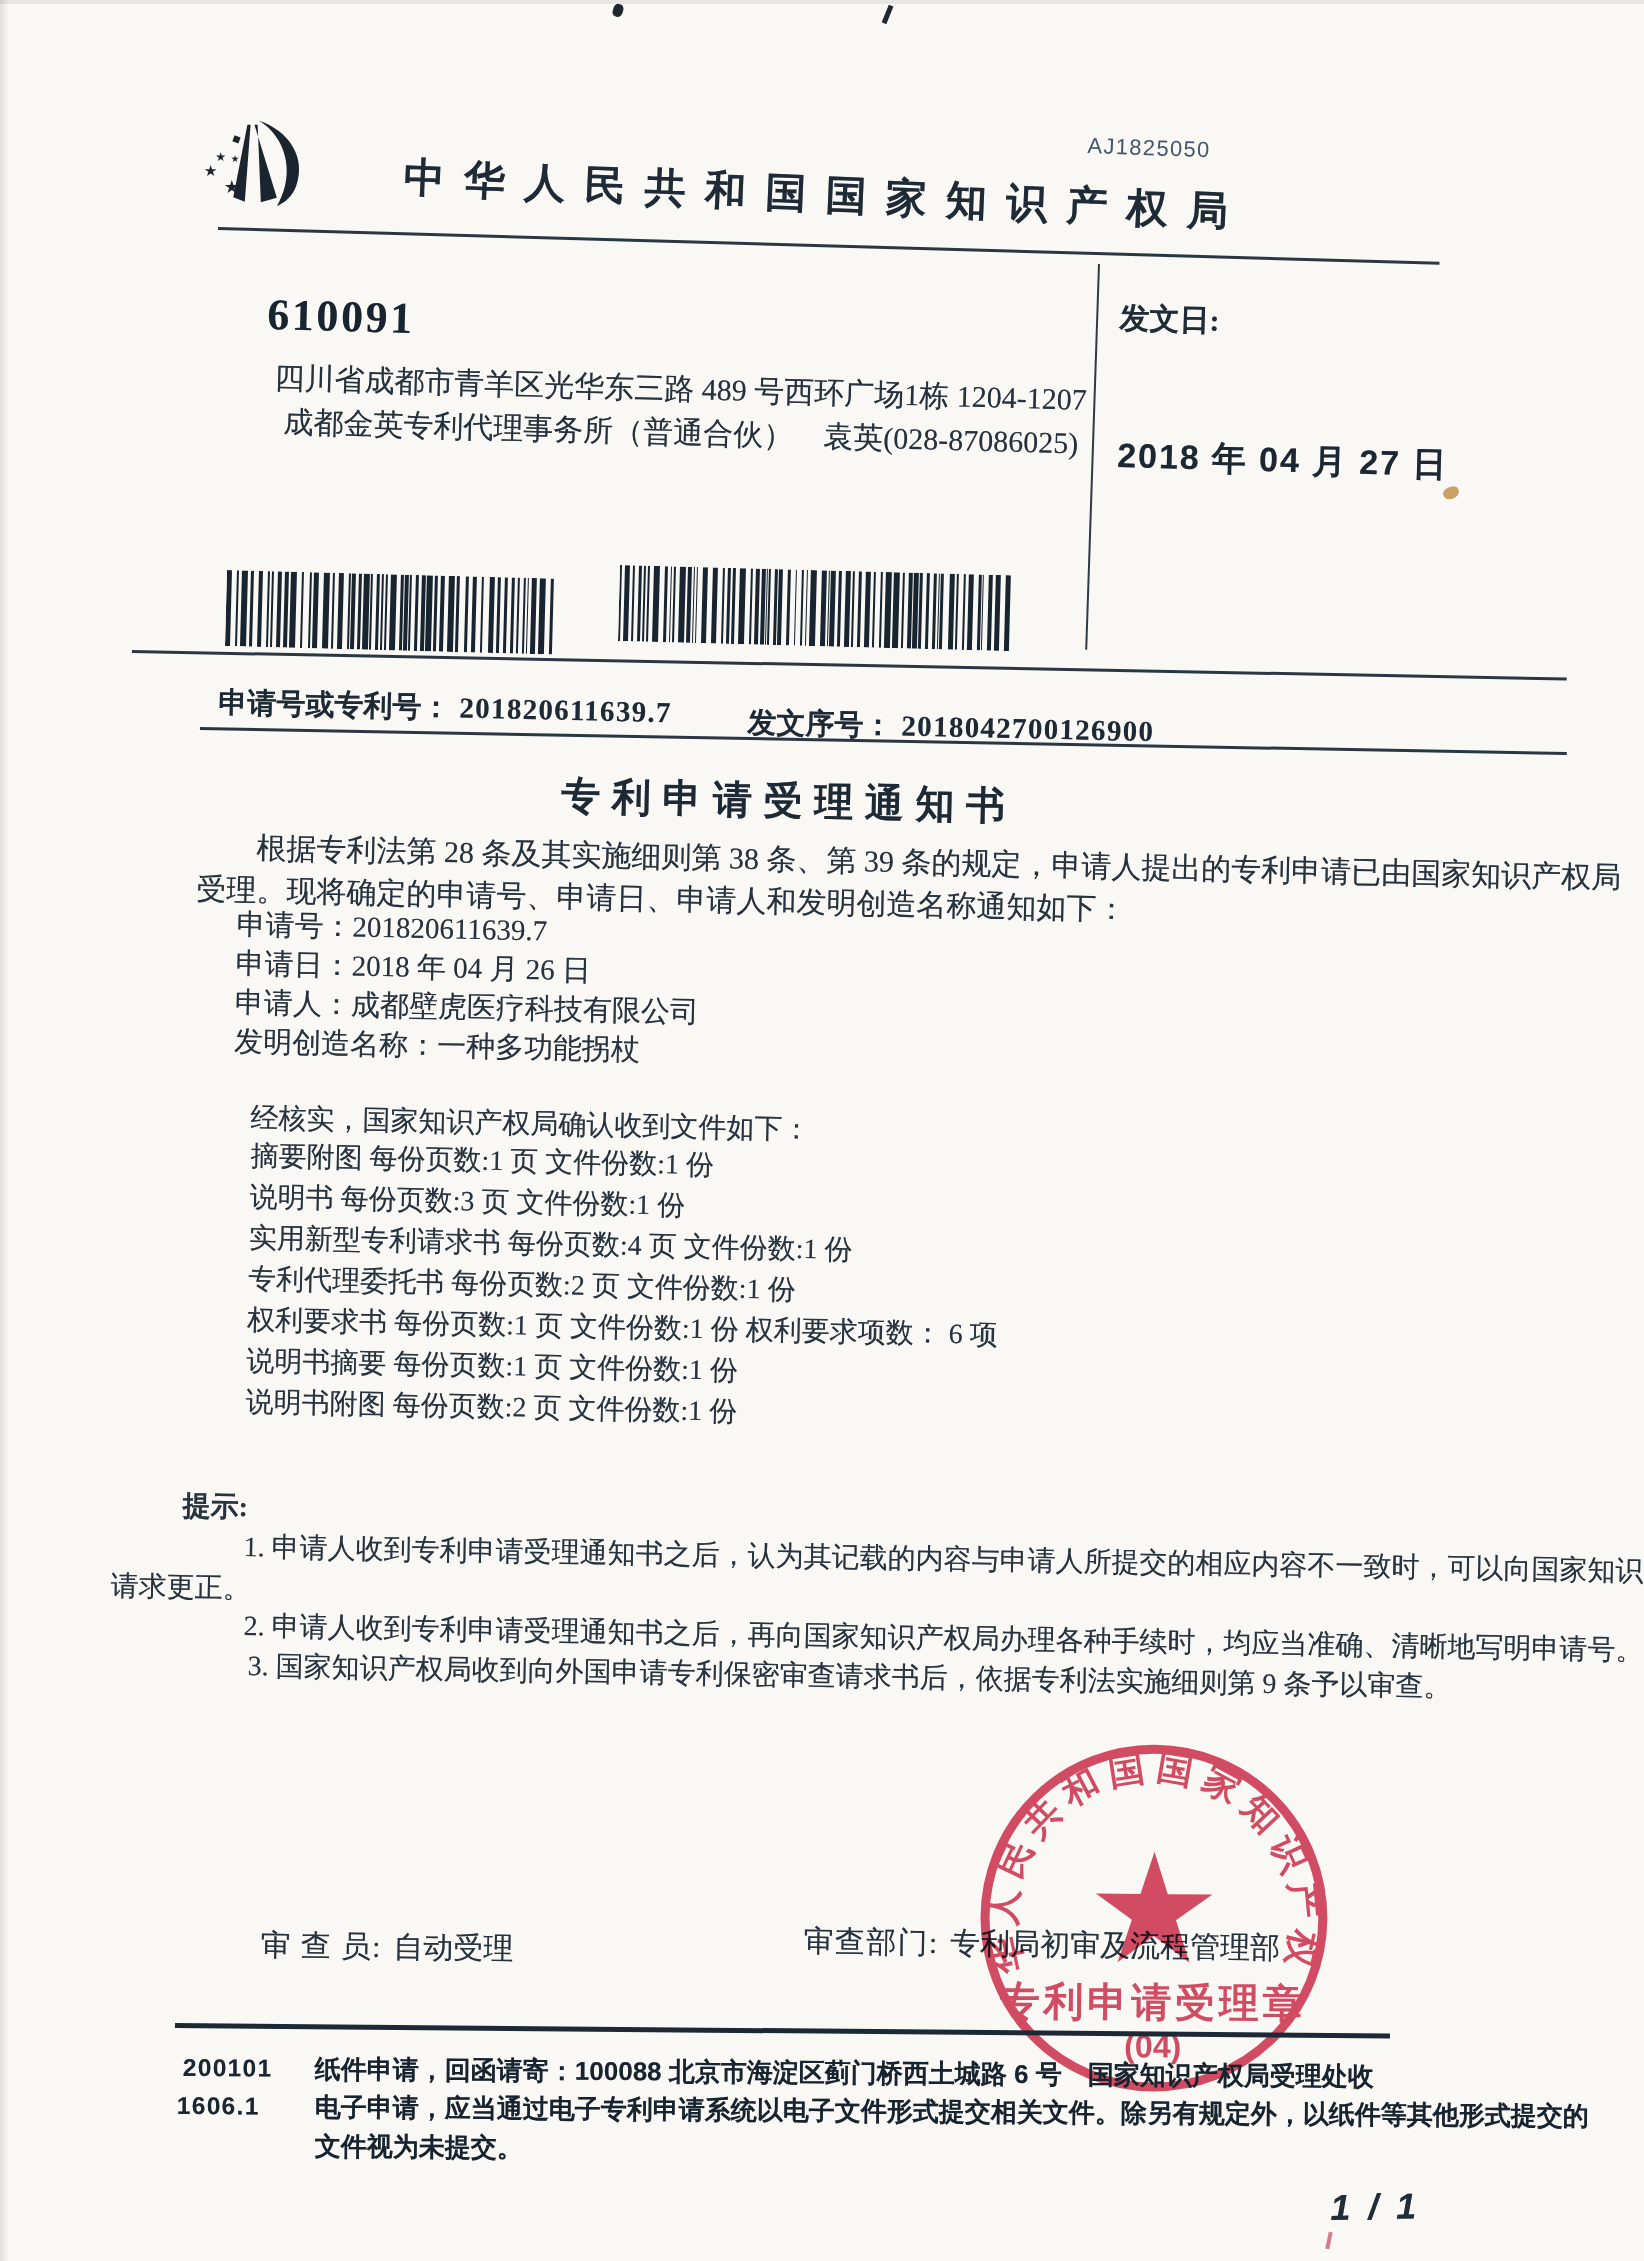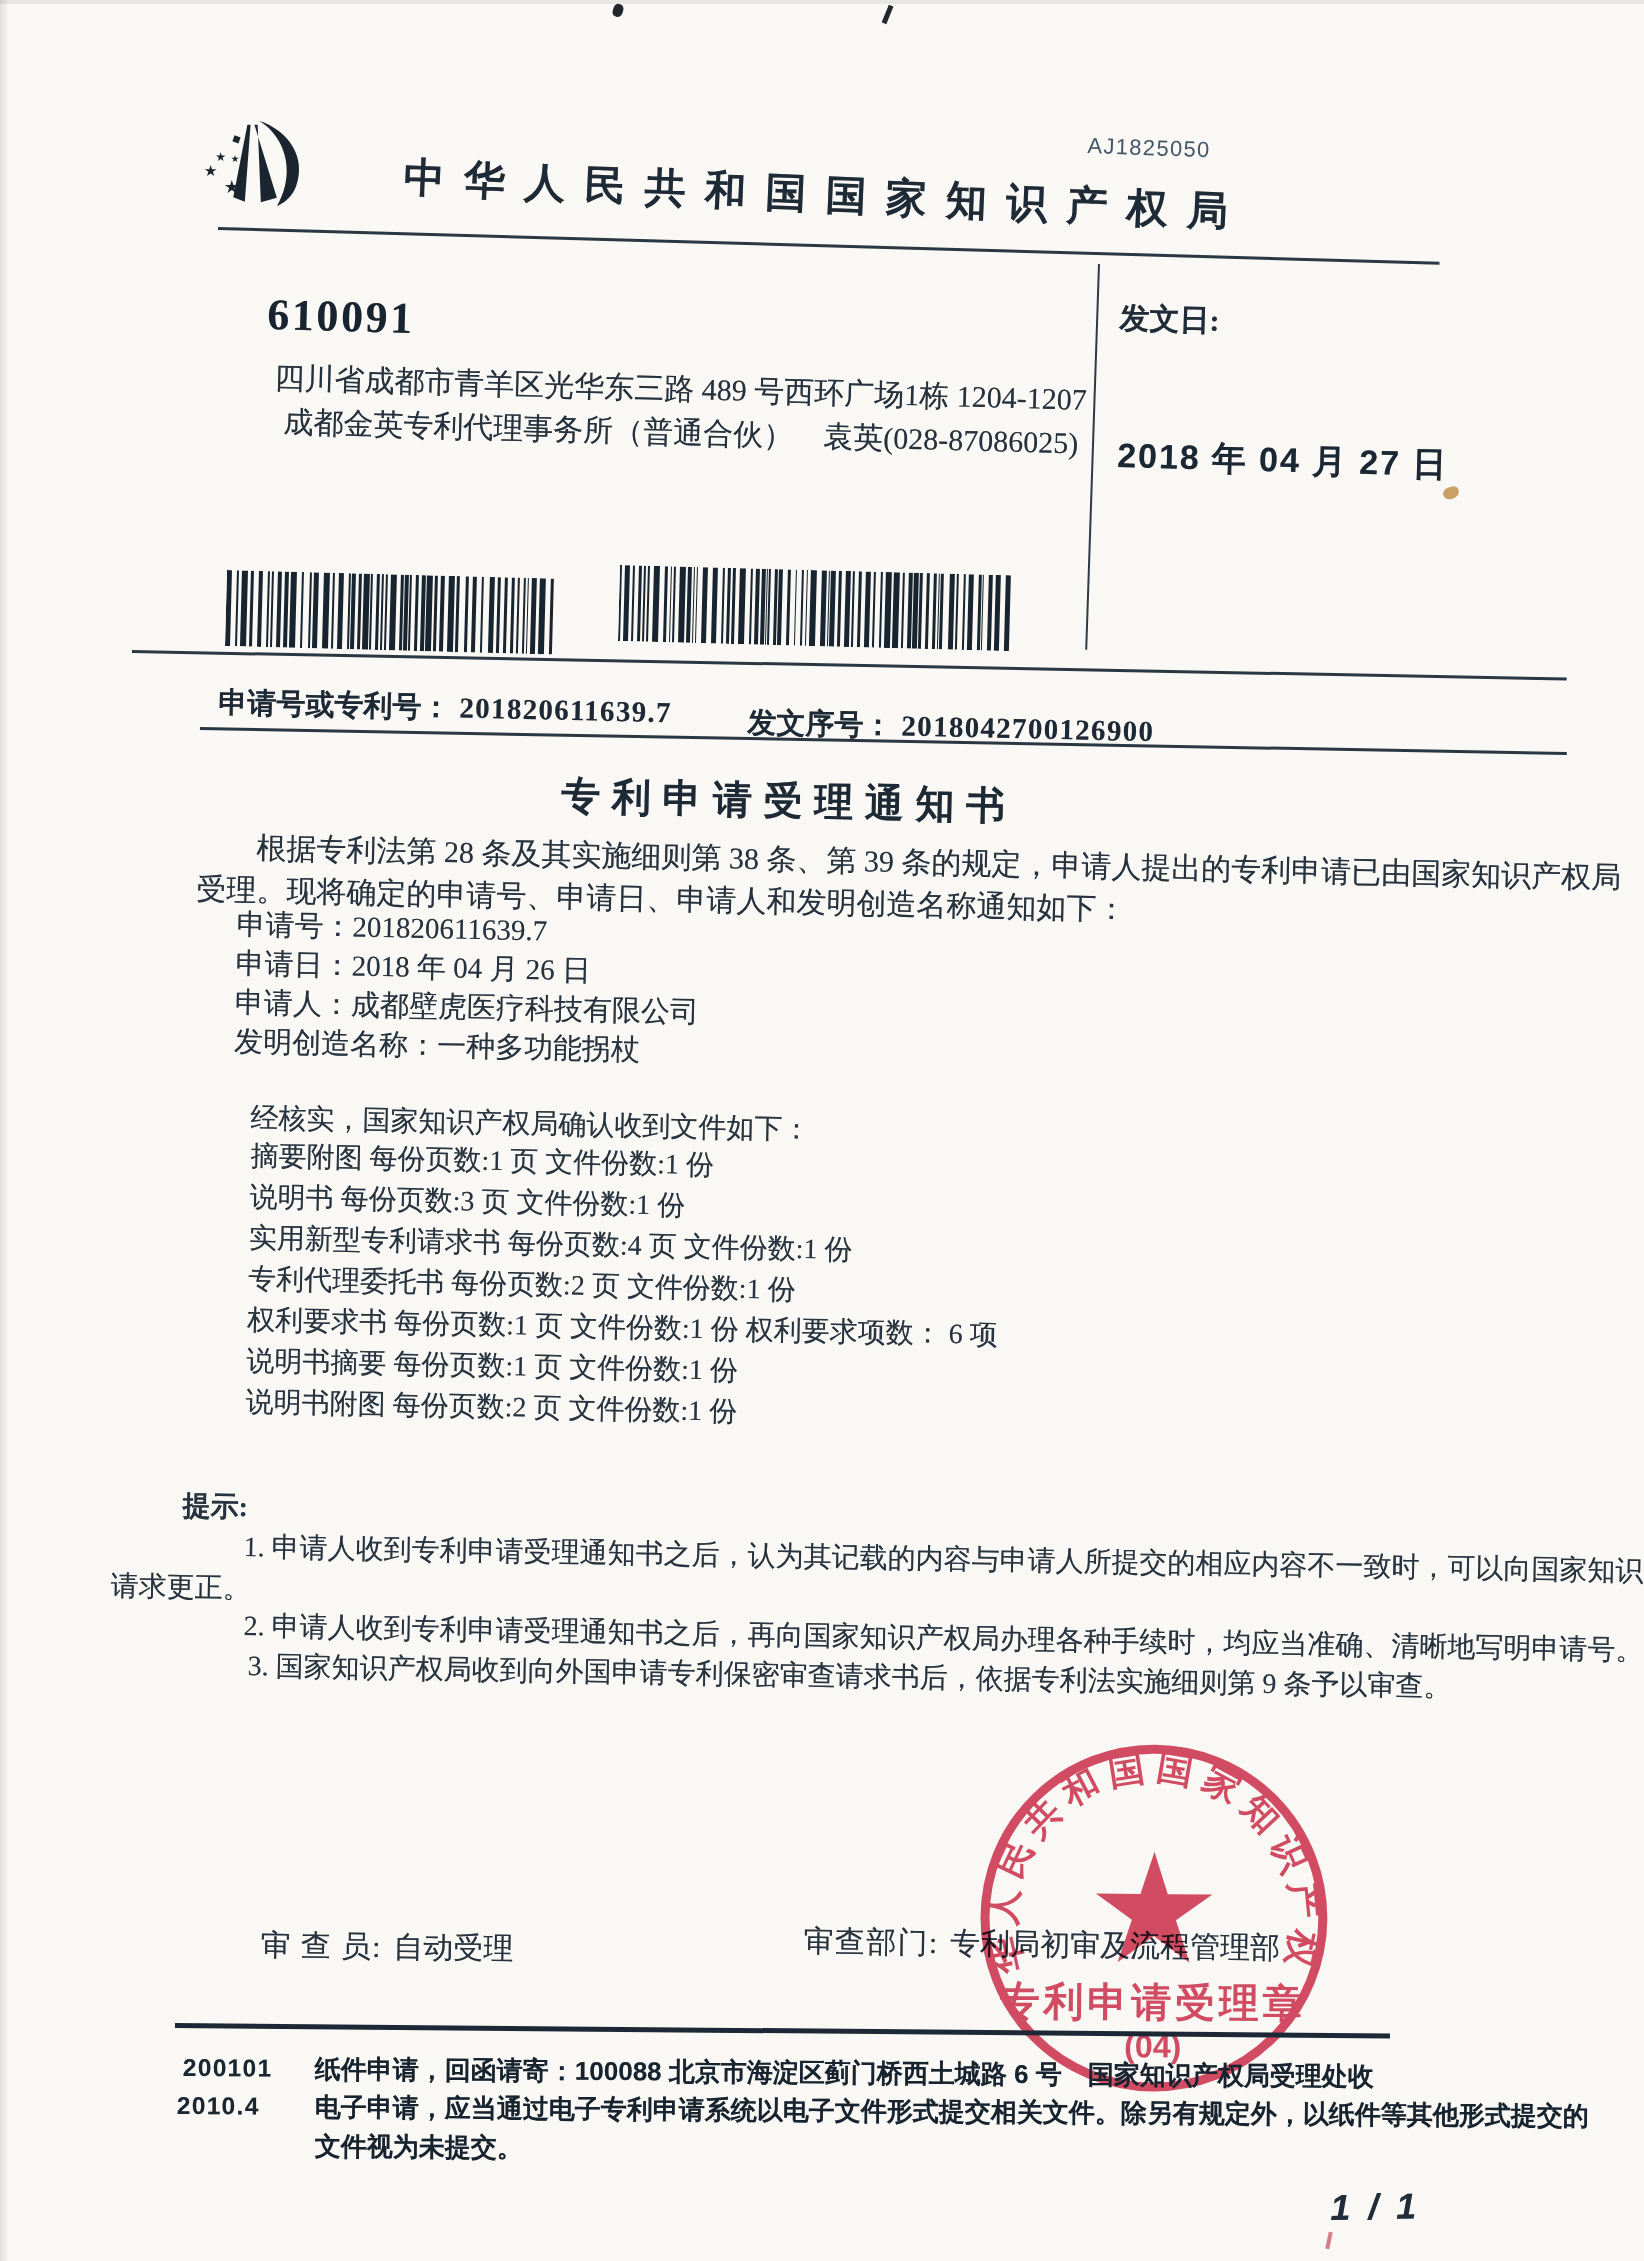--- a/index.html
+++ b/index.html
@@ -262,20 +262,20 @@
         <textPath href="#sealArc" startOffset="50%" text-anchor="middle">中华人民共和国国家知识产权局</textPath>
       </text>
       <polygon points="280,177 301.2,242.9 370.4,242.6 314.2,283.1 335.8,348.9 280,308 224.2,348.9 245.8,283.1 189.6,242.6 258.8,242.9"></polygon>
       <text x="280" y="432" text-anchor="middle" font-size="62" font-weight="700" letter-spacing="6">专利申请受理章</text>
       <text x="280" y="496" text-anchor="middle" font-size="50" font-weight="700">(04)</text>
     </g>
   </svg>
 
   <div class="abs" style="left:175px;top:2023px;width:1215px;height:5.2px;background:#1c2835;transform:rotate(.5deg);"></div>
   <div class="abs footer-code sans ink" style="left:183px;top:2054px;transform:rotate(.4deg);">200101</div>
-  <div class="abs footer-code sans ink" style="left:177px;top:2092px;transform:rotate(.4deg);">2010.4</div>
+  <div class="abs footer-code sans ink" style="left:177px;top:2092px;transform:rotate(.4deg);">1606.1</div>
   <div class="abs footer-line sans ink" style="left:315px;top:2052px;transform:rotate(.4deg);">纸件申请，回函请寄：100088 北京市海淀区蓟门桥西土城路 6 号　国家知识产权局受理处收</div>
   <div class="abs footer-line sans ink" style="left:315px;top:2090px;transform:rotate(.4deg);">电子申请，应当通过电子专利申请系统以电子文件形式提交相关文件。除另有规定外，以纸件等其他形式提交的</div>
   <div class="abs footer-line sans ink" style="left:315px;top:2129px;transform:rotate(.4deg);">文件视为未提交。</div>
   <div class="abs page-num sans ink" style="left:1330px;top:2187px;transform:rotate(-1deg);">1 / 1</div>
 
 </div>
 
 
 </body></html>

